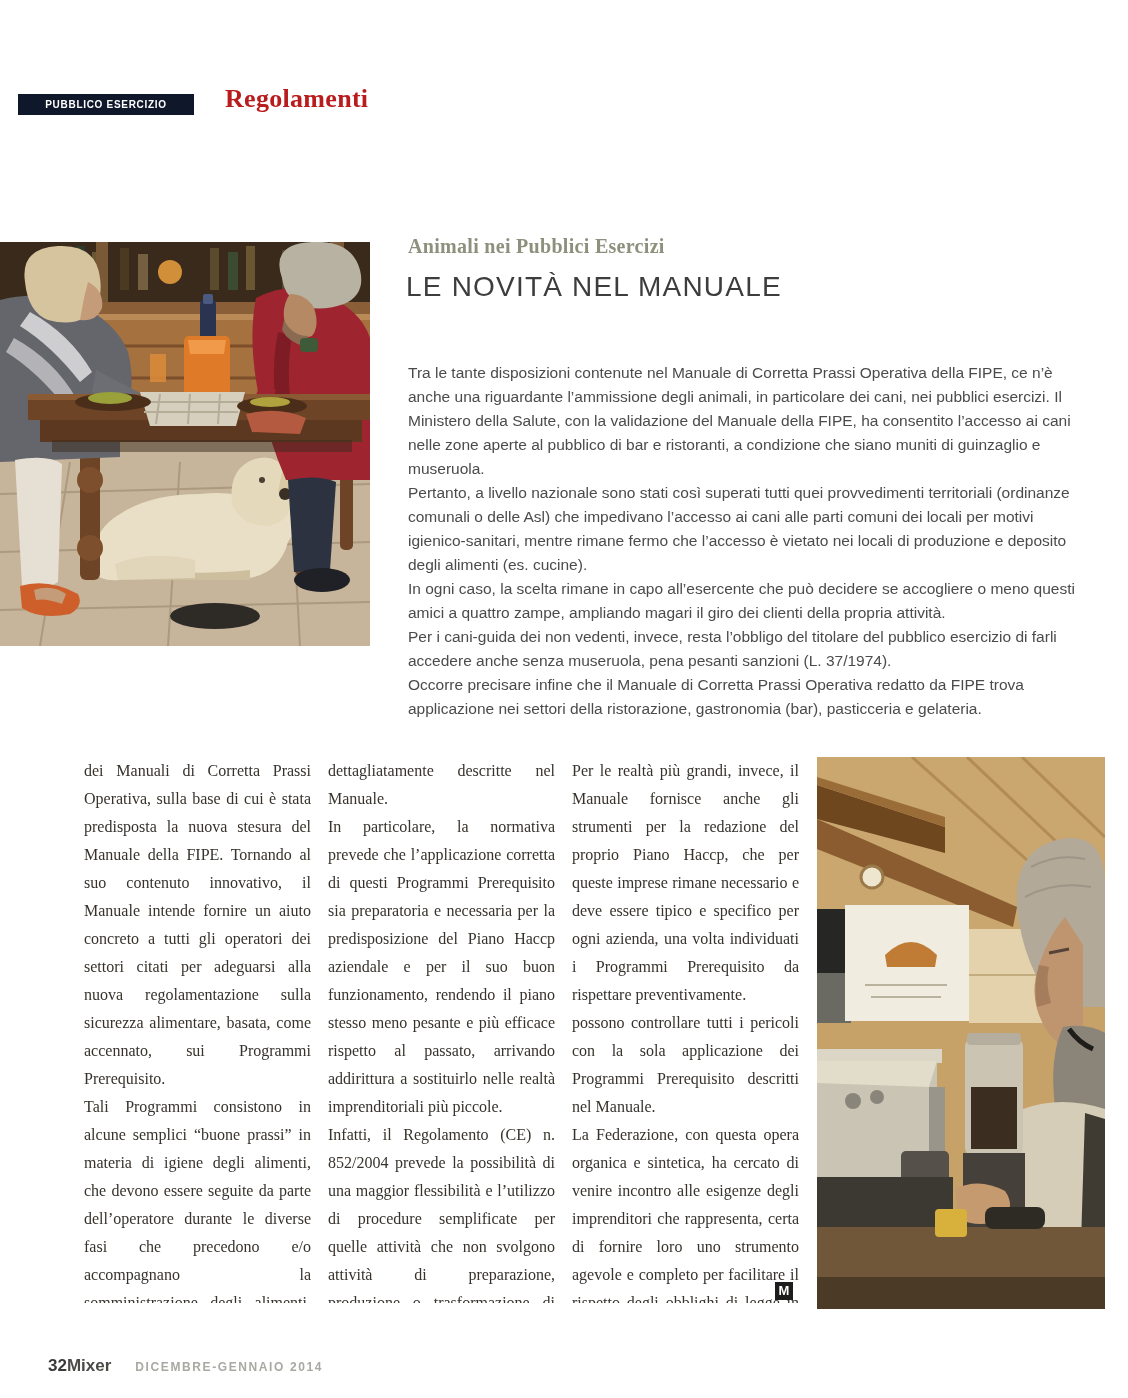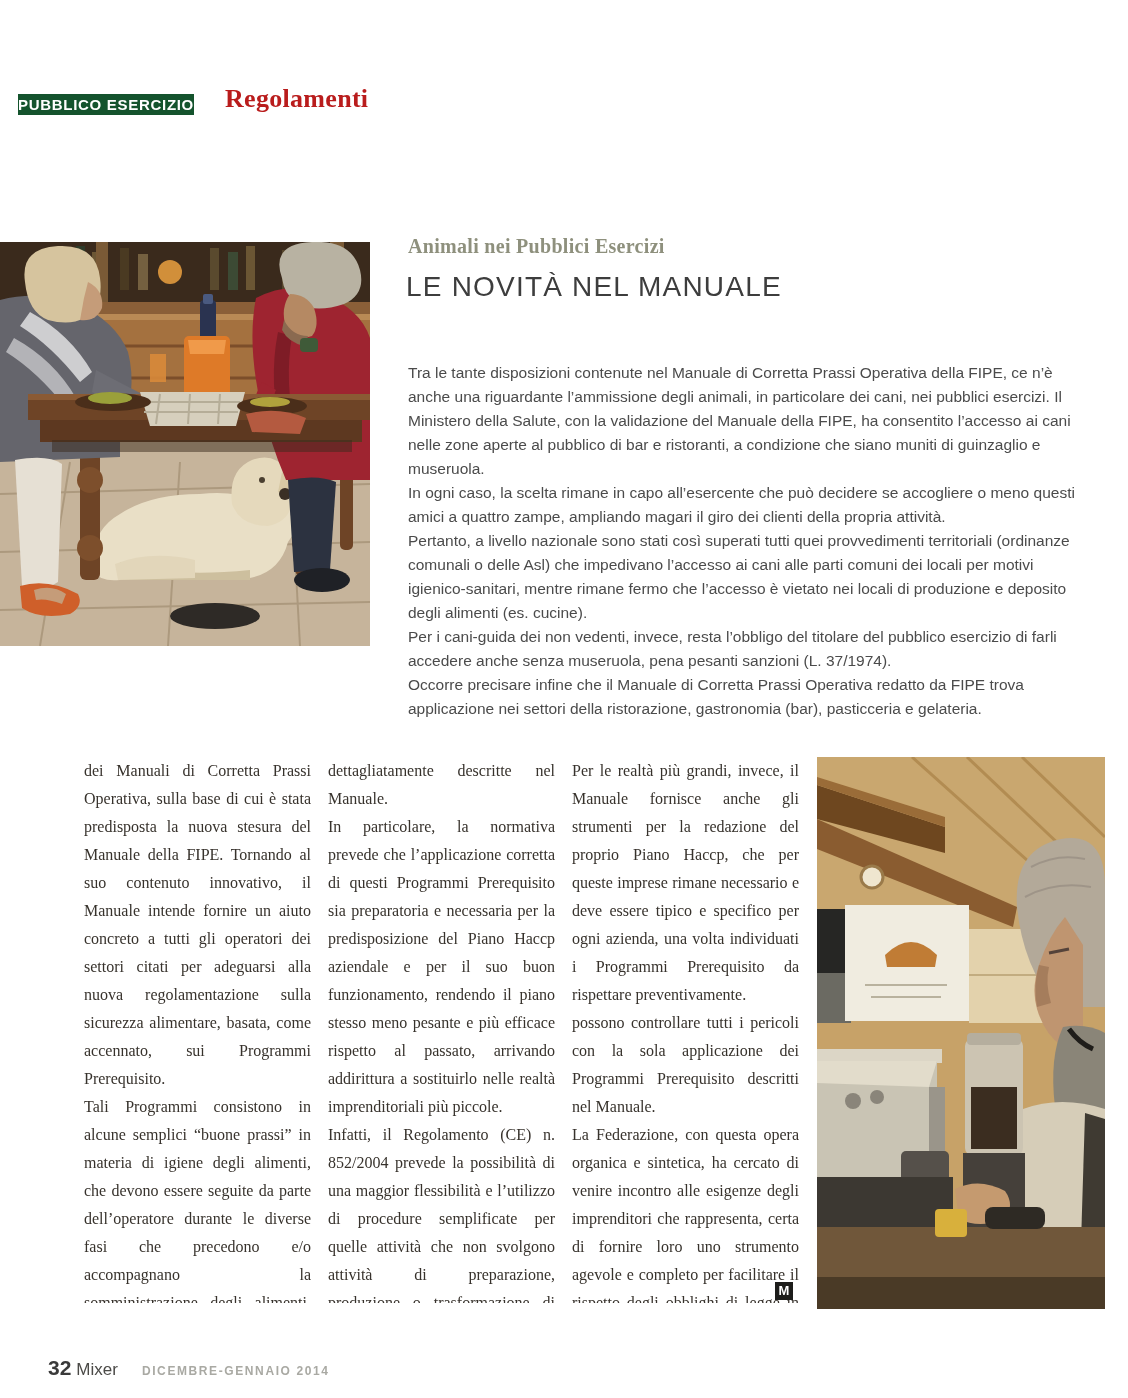--- a/index.html
+++ b/index.html
@@ -1,21 +1,21 @@
 <!DOCTYPE html>
 <html lang="it"><head>
 <meta charset="utf-8">
 <style>
   html,body{margin:0;padding:0;background:#ffffff;}
   #page{position:relative;width:1128px;height:1398px;background:#ffffff;overflow:hidden;
         font-family:"Liberation Sans",sans-serif;}
 
   
-  .kicker-bar{position:absolute;left:18px;top:94px;width:176px;height:21px;background:#14532d;
-        color:#ffffff;font-weight:bold;font-size:15px;letter-spacing:.7px;text-align:right;
+  .kicker-bar{position:absolute;left:18px;top:94px;width:176px;height:21px;background:#0f172a;
+        color:#ffffff;font-weight:bold;font-size:10px;letter-spacing:.7px;text-align:center;
         line-height:21px;font-family:"Liberation Sans",sans-serif;}
   .section-title{position:absolute;left:207px;top:84px;font-family:"Liberation Serif",serif;
         font-weight:bold;font-size:26px;color:#b91c1c;letter-spacing:.3px;margin-left:18px;}
 
   
   .photo{position:absolute;display:block;}
   #left-photo{left:0;top:242px;}
   #right-photo{left:817px;top:757px;}
 
   
@@ -33,22 +33,22 @@
         text-align:justify;hyphens:auto;-webkit-hyphens:auto;}
   .col p{margin:0;}
   #col-1{left:84px;}
   #col-2{left:328px;}
   #col-3{left:572px;}
   .endmark{position:absolute;left:775px;top:1282px;width:18px;height:18px;background:#1d1d1b;
         color:#ffffff;font-weight:bold;font-size:13px;line-height:18px;text-align:center;}
 
   
   .footer{position:absolute;left:48px;top:1356px;white-space:nowrap;}
-  .page-num{font-weight:bold;font-size:21px;color:#3a3a3a;}
-  .mag{font-weight:normal;font-size:17px;color:#4b4a47;margin-left:5px;}
+  .page-num{font-weight:bold;font-size:17px;color:#3a3a3a;}
+  .mag{font-weight:bold;font-size:17px;color:#4b4a47;}
   .issue{font-weight:bold;font-size:12px;color:#a9a9a3;letter-spacing:1.6px;margin-left:24px;}
 </style>
 </head>
 <body>
 
 <div id="page">
 
   <div class="kicker-bar">PUBBLICO ESERCIZIO</div>
   <div class="section-title">Regolamenti</div>
 
@@ -149,22 +149,22 @@
     <ellipse cx="272" cy="164" rx="35" ry="9" fill="#4a2e1a"></ellipse>
     <ellipse cx="270" cy="160" rx="20" ry="5" fill="#b0a23c"></ellipse>
     <path d="M246 172 Q278 164 306 176 L300 192 L252 190 Z" fill="#b45a40"></path>
     <ellipse cx="215" cy="374" rx="45" ry="13" fill="#2e2a26"></ellipse>
   </svg>
 
   <div class="eyebrow">Animali nei Pubblici Esercizi</div>
   <div class="headline">LE NOVITÀ NEL MANUALE</div>
   <div class="intro">
       <p>Tra le tante disposizioni contenute nel Manuale di Corretta Prassi Operativa della FIPE, ce n’è anche una riguardante l’ammissione degli animali, in particolare dei cani, nei pubblici esercizi. Il Ministero della Salute, con la validazione del Manuale della FIPE, ha consentito l’accesso ai cani nelle zone aperte al pubblico di bar e ristoranti, a condizione che siano muniti di guinzaglio e museruola.</p>
+      <p>Pertanto, a livello nazionale sono stati così superati tutti quei provvedimenti territoriali (ordinanze comunali o delle Asl) che impedivano l’accesso ai cani alle parti comuni dei locali per motivi igienico-sanitari, mentre rimane fermo che l’accesso è vietato nei locali di produzione e deposito degli alimenti (es. cucine).</p>
       <p>In ogni caso, la scelta rimane in capo all’esercente che può decidere se accogliere o meno questi amici a quattro zampe, ampliando magari il giro dei clienti della propria attività.</p>
-      <p>Pertanto, a livello nazionale sono stati così superati tutti quei provvedimenti territoriali (ordinanze comunali o delle Asl) che impedivano l’accesso ai cani alle parti comuni dei locali per motivi igienico-sanitari, mentre rimane fermo che l’accesso è vietato nei locali di produzione e deposito degli alimenti (es. cucine).</p>
       <p>Per i cani-guida dei non vedenti, invece, resta l’obbligo del titolare del pubblico esercizio di farli accedere anche senza museruola, pena pesanti sanzioni (L. 37/1974).</p>
       <p>Occorre precisare infine che il Manuale di Corretta Prassi Operativa redatto da FIPE trova applicazione nei settori della ristorazione, gastronomia (bar), pasticceria e gelateria.</p>
     </div>
 
   <div class="col" id="col-1">
       <p>dei Manuali di Corretta Prassi Operativa, sulla base di cui è stata predisposta la nuova stesura del Manuale della FIPE. Tornando al suo contenuto innovativo, il Manuale intende fornire un aiuto concreto a tutti gli operatori dei settori citati per adeguarsi alla nuova regolamentazione sulla sicurezza alimentare, basata, come accennato, sui Programmi Prerequisito.</p>
       <p>Tali Programmi consistono in alcune semplici “buone prassi” in materia di igiene degli alimenti, che devono essere seguite da parte dell’operatore durante le diverse fasi che precedono e/o accompagnano la somministrazione degli alimenti, riguardanti ad esempio la pulizia dei locali e delle attrezzature, il ricevimento merci, le regole del personale, ecc., e che vengono</p>
     </div>
   <div class="col" id="col-2">
       <p>dettagliatamente descritte nel Manuale.</p>

